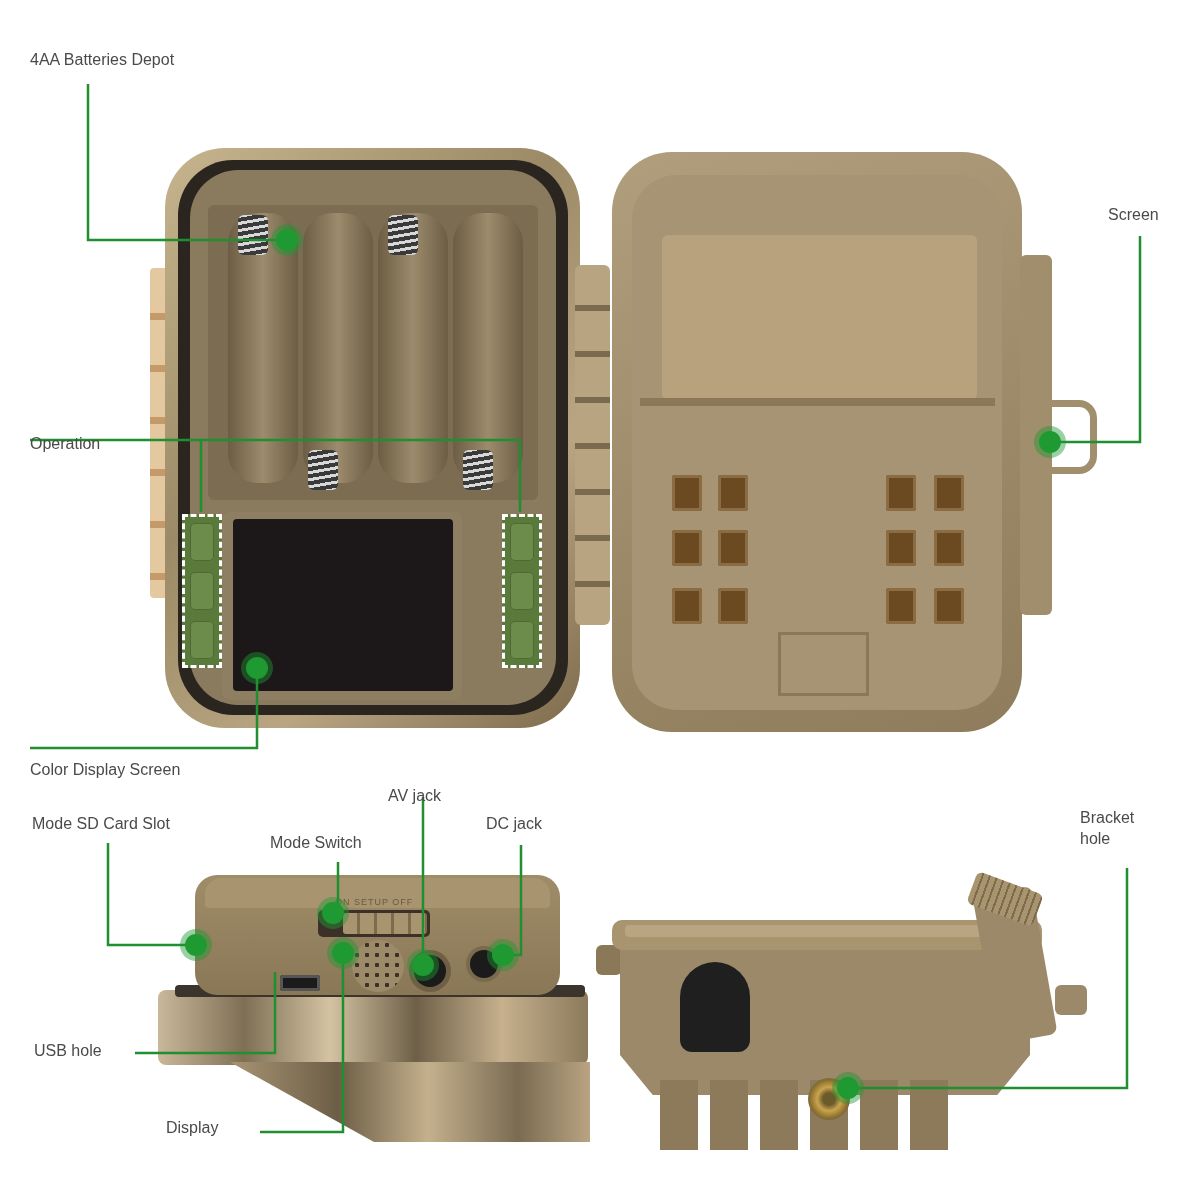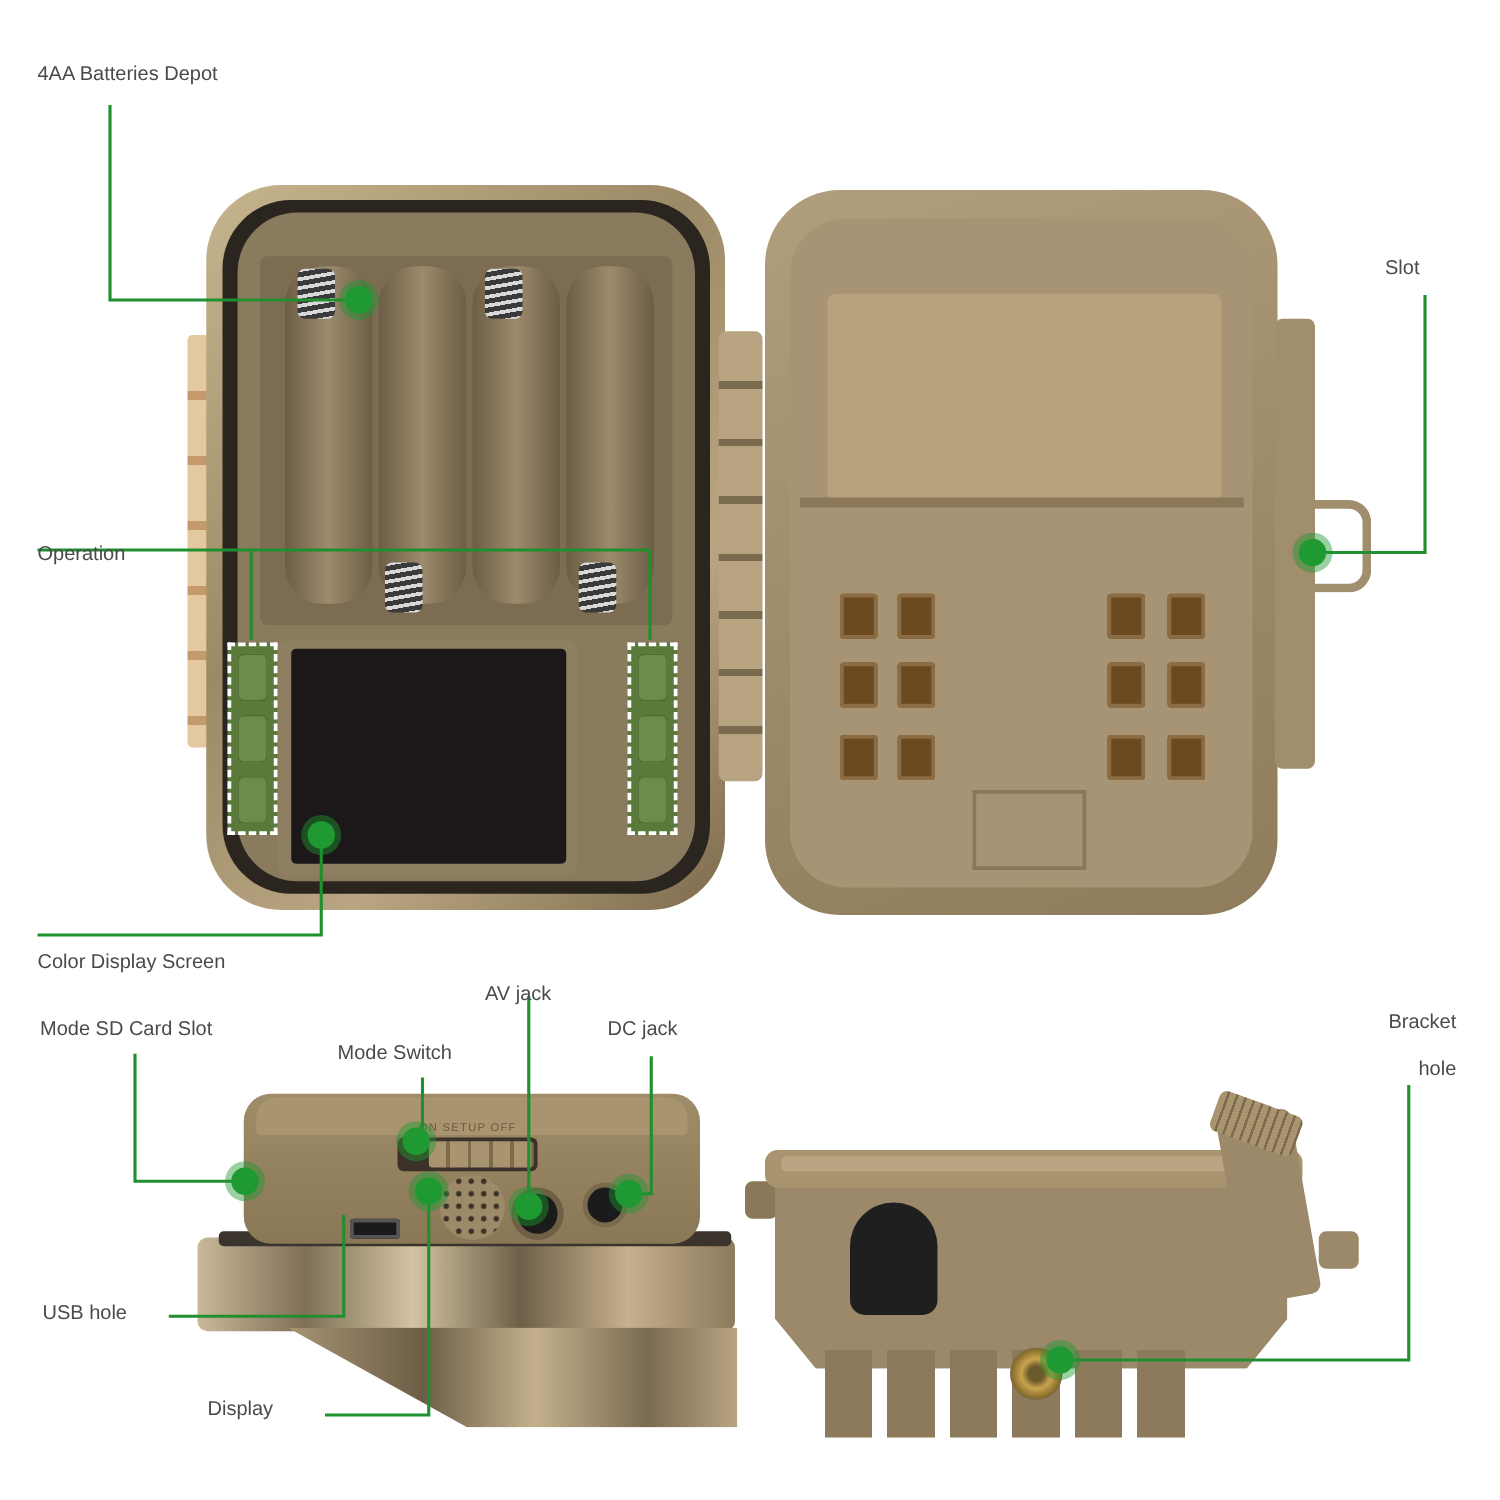--- a/index.html
+++ b/index.html
@@ -1,19 +1,19 @@
 <!DOCTYPE html>
 <html><head>
   <meta charset="utf-8">
   <style>
     html, body { margin: 0; padding: 0; background: #ffffff; }
     body { width: 1200px; height: 1200px; position: relative; overflow: hidden;
            font-family: "Liberation Sans", sans-serif; color: #444; }
     .label { position: absolute; font-size: 16px; color: #4a4a4a; white-space: nowrap; line-height: 1.2; }
-    .label.center { text-align: right; }
+    .label.center { text-align: left; }
     svg.lines { position: absolute; left: 0; top: 0; width: 1200px; height: 1200px; pointer-events: none; }
     .part { position: absolute; }
 
     
     .body-left { left: 165px; top: 148px; width: 415px; height: 580px; border-radius: 60px;
                  background: linear-gradient(135deg,#c7b58f 0%,#9c8a66 40%,#b9a582 70%,#7d6b4c 100%); }
     .body-left-inner { left: 178px; top: 160px; width: 390px; height: 555px; border-radius: 55px;
                  background: #2b2520; }
     .body-left-tray { left: 190px; top: 170px; width: 366px; height: 535px; border-radius: 48px;
                  background: #8a7a5e; }
@@ -193,23 +193,23 @@
 <div class="dot" style="left:196px;top:945px"></div>
 <div class="dot" style="left:333px;top:913px"></div>
 <div class="dot" style="left:343px;top:953px"></div>
 <div class="dot" style="left:423px;top:965px"></div>
 <div class="dot" style="left:503px;top:955px"></div>
 <div class="dot" style="left:848px;top:1088px"></div>
 
 <div class="label" style="left:30px;top:50px">4AA Batteries Depot</div>
 <div class="label" style="left:30px;top:434px">Operation</div>
 <div class="label" style="left:30px;top:760px">Color Display Screen</div>
-<div class="label" style="left:1108px;top:205px">Slot</div>
+<div class="label" style="left:1108px;top:205px">Screen</div>
 <div class="label" style="left:388px;top:786px">AV jack</div>
 <div class="label" style="left:32px;top:814px">Mode SD Card Slot</div>
 <div class="label" style="left:270px;top:833px">Mode Switch</div>
 <div class="label" style="left:486px;top:814px">DC jack</div>
 <div class="label center" style="left:1080px;top:808px;width:85px">
   <div>Bracket</div>
-  <div style="margin-top:19px">hole</div>
+  <div style="margin-top:2px">hole</div>
 </div>
 <div class="label" style="left:34px;top:1041px">USB hole</div>
 <div class="label" style="left:166px;top:1118px">Display</div>
 
 </body></html>

